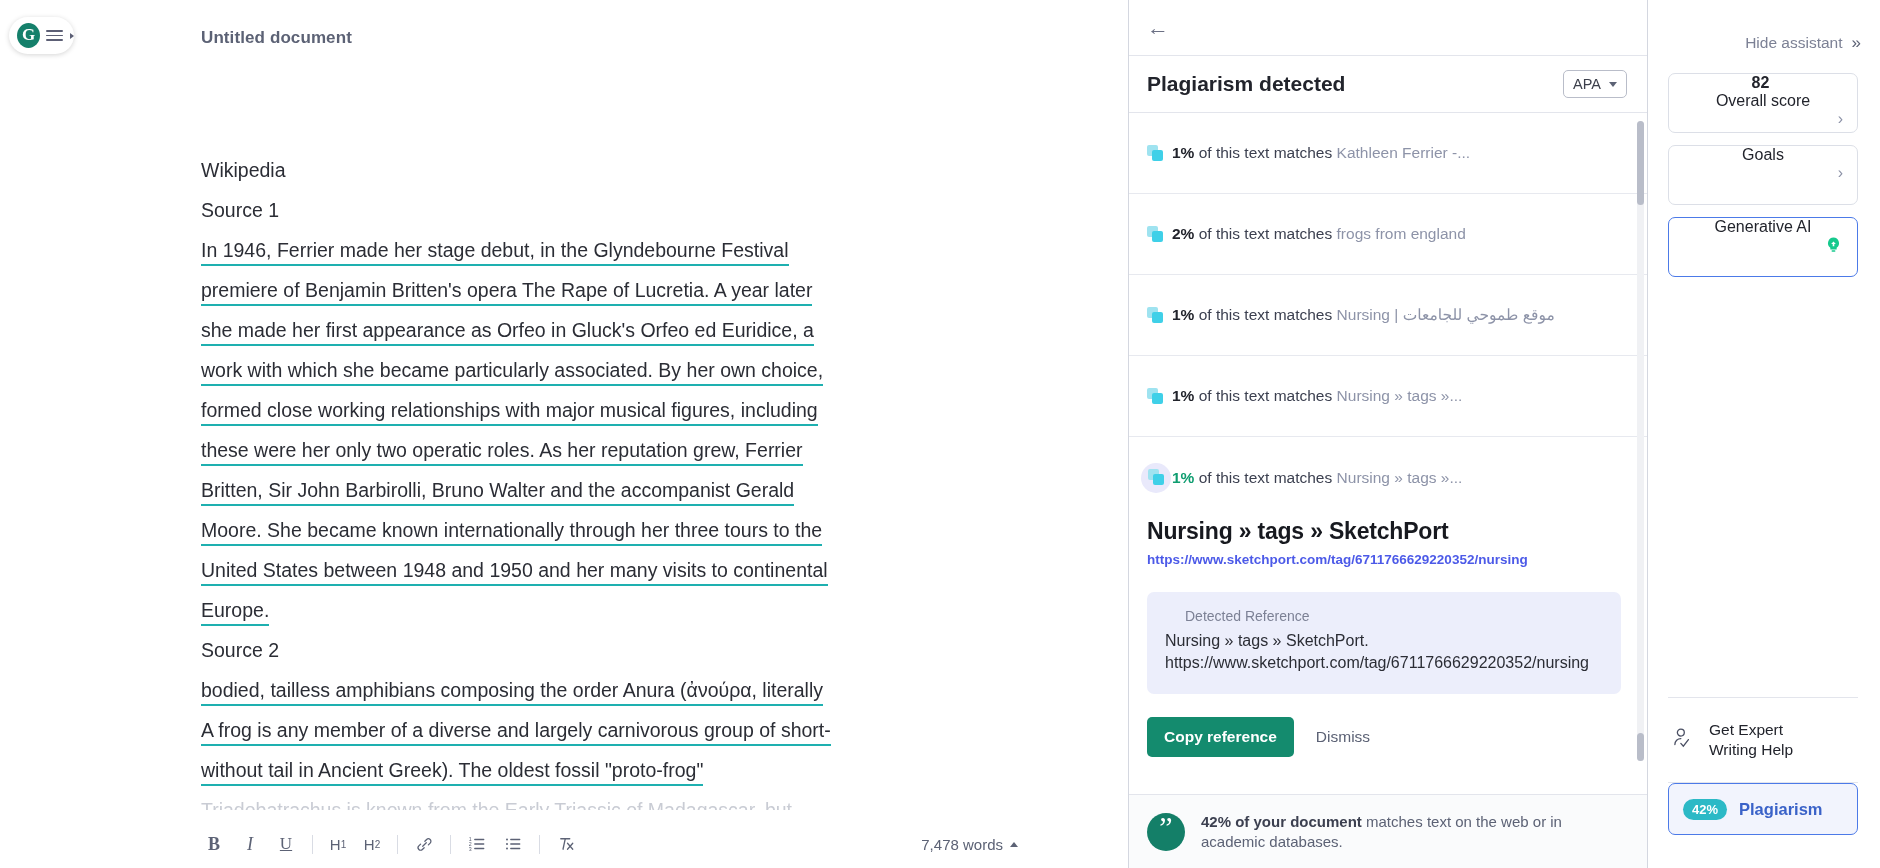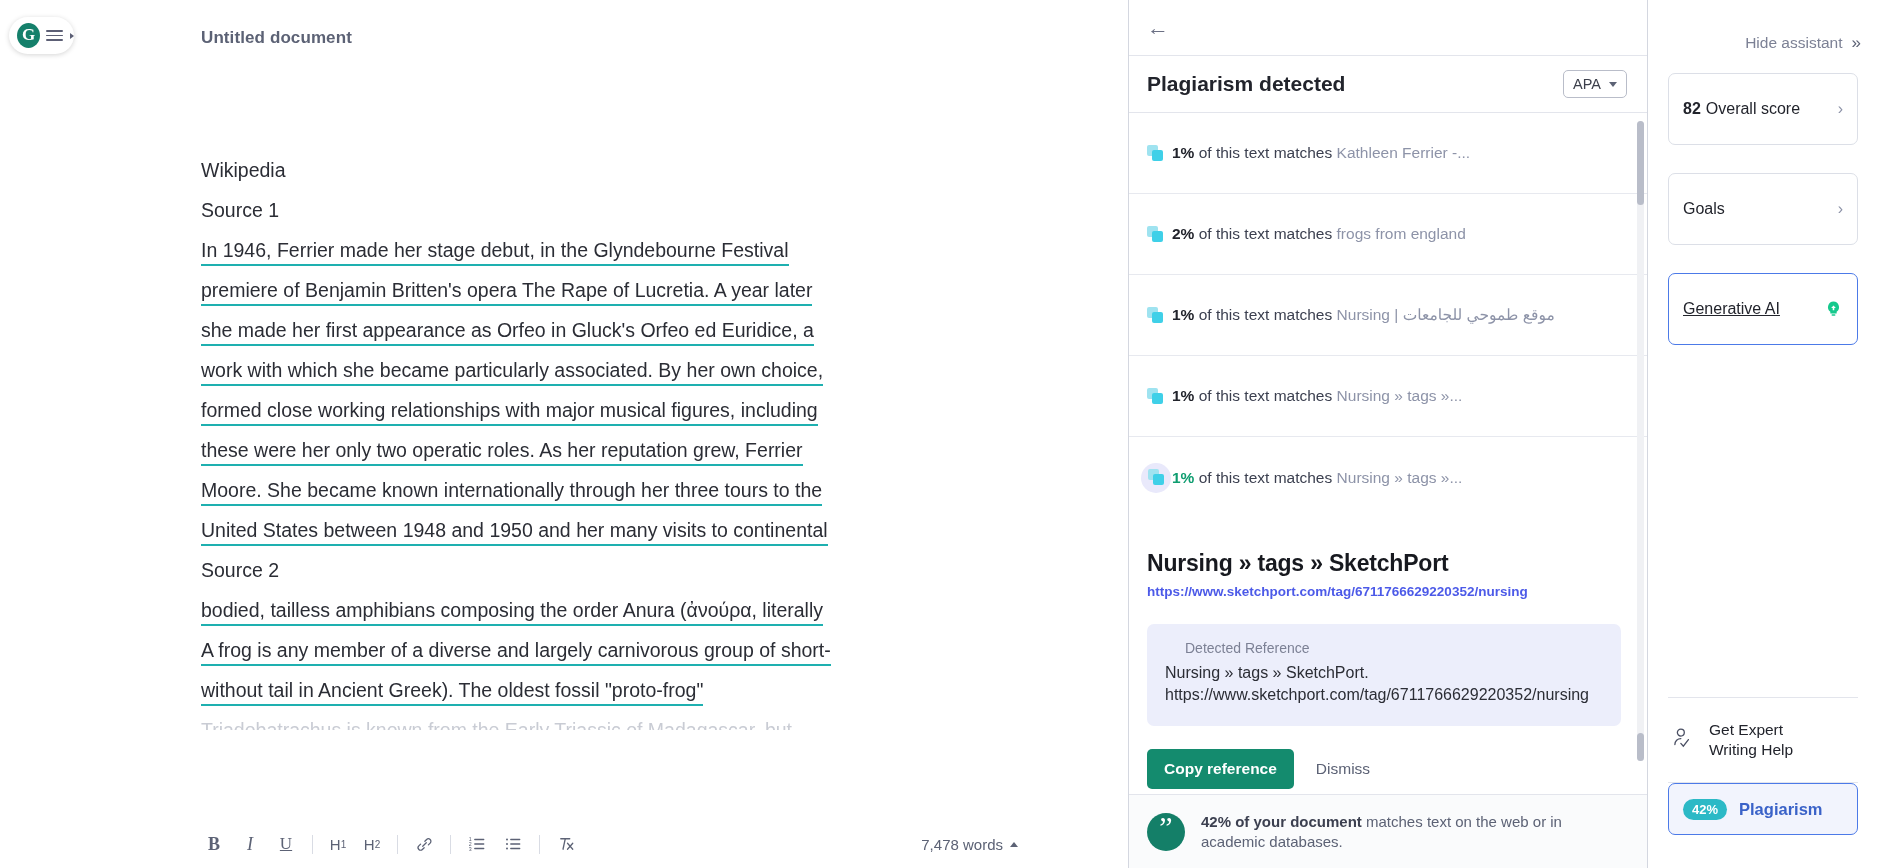--- a/index.html
+++ b/index.html
@@ -182,21 +182,21 @@
     background: #e9e9fb;
     display: flex; align-items: center; justify-content: center;
     margin-left: -6px; margin-right: -7px;
     flex: 0 0 30px;
   }
   .pg-wrap { display: flex; align-items: center; justify-content: center; }
 
   .detail-card { padding: 0 26px 0 18px; }
   .detail-title {
     font-size: 23px; font-weight: bold; color: #17191f;
-    margin-top: 32px; letter-spacing: -.2px;
+    margin-top: 0; letter-spacing: -.2px;
   }
   .detail-url {
     font-size: 13.5px; font-weight: bold; color: #4c5ae8;
     margin-top: 7px; word-break: break-all;
     cursor: pointer;
   }
   .ref-box {
     margin-top: 25px;
     background: #eceefb;
     border-radius: 7px;
@@ -266,30 +266,31 @@
   .hide-assist {
     height: 60px; display: flex; align-items: center;
     justify-content: flex-end; gap: 9px;
     font-size: 15.5px; color: #7c8195;
     cursor: pointer;
   }
   .chev2 { color: #5c6275; font-size: 17px; letter-spacing: -3px; }
   .a-card {
     border: 1px solid #dcdfe7;
     border-radius: 7px;
-    height: 72px;
+    height: 60px;
     display: flex; align-items: center;
     padding: 0 14px;
-    margin-bottom: 28px;
+    margin-bottom: 12px;
     font-size: 16px; color: #22242c;
     cursor: pointer;
+    flex-direction: column;
   }
   .a-card b { font-weight: bold; margin-right: 5px; }
   .a-card .chev { margin-left: auto; color: #8d93a8; font-size: 16px; }
-  .a-card.selected { border: 1.6px solid #4c7ae8; text-decoration: underline; }
+  .a-card.selected { border: 1.6px solid #4c7ae8; }
   .bulb {
     margin-left: auto;
     width: 19px; height: 19px;
     display: flex; align-items: center; justify-content: center;
   }
   .a-divider { border-top: 1px solid #e3e5ec; margin: 0 0 0 0; }
   .expert {
     display: flex; align-items: center; gap: 13px;
     padding: 22px 0 22px 2px;
     font-size: 15.5px; color: #22242c; line-height: 20px;
@@ -336,22 +337,24 @@
 
     <div class="doc-body">
         <div class="doc-line">Wikipedia</div>
         <div class="doc-line">Source 1</div>
         <div class="doc-line"><span class="plag">In 1946, Ferrier made her stage debut, in the Glyndebourne Festival</span></div>
         <div class="doc-line"><span class="plag">premiere of Benjamin Britten's opera The Rape of Lucretia. A year later</span></div>
         <div class="doc-line"><span class="plag">she made her first appearance as Orfeo in Gluck's Orfeo ed Euridice, a</span></div>
         <div class="doc-line"><span class="plag">work with which she became particularly associated. By her own choice,</span></div>
         <div class="doc-line"><span class="plag">formed close working relationships with major musical figures, including</span></div>
         <div class="doc-line"><span class="plag">these were her only two operatic roles. As her reputation grew, Ferrier</span></div>
+        <div class="doc-line"><span class="plag">Britten, Sir John Barbirolli, Bruno Walter and the accompanist Gerald</span></div>
         <div class="doc-line"><span class="plag">Moore. She became known internationally through her three tours to the</span></div>
         <div class="doc-line"><span class="plag">United States between 1948 and 1950 and her many visits to continental</span></div>
+        <div class="doc-line"><span class="plag">Europe.</span></div>
         <div class="doc-line">Source 2</div>
         <div class="doc-line"><span class="plag">bodied, tailless amphibians composing the order Anura (ἀνούρα, literally</span></div>
         <div class="doc-line"><span class="plag">A frog is any member of a diverse and largely carnivorous group of short-</span></div>
         <div class="doc-line"><span class="plag">without tail in Ancient Greek). The oldest fossil "proto-frog"</span></div>
         <div class="doc-line clipped">Triadobatrachus is known from the Early Triassic of Madagascar, but</div>
       </div>
 
     <div class="help-circle">?</div>
 
     <div class="toolbar">

